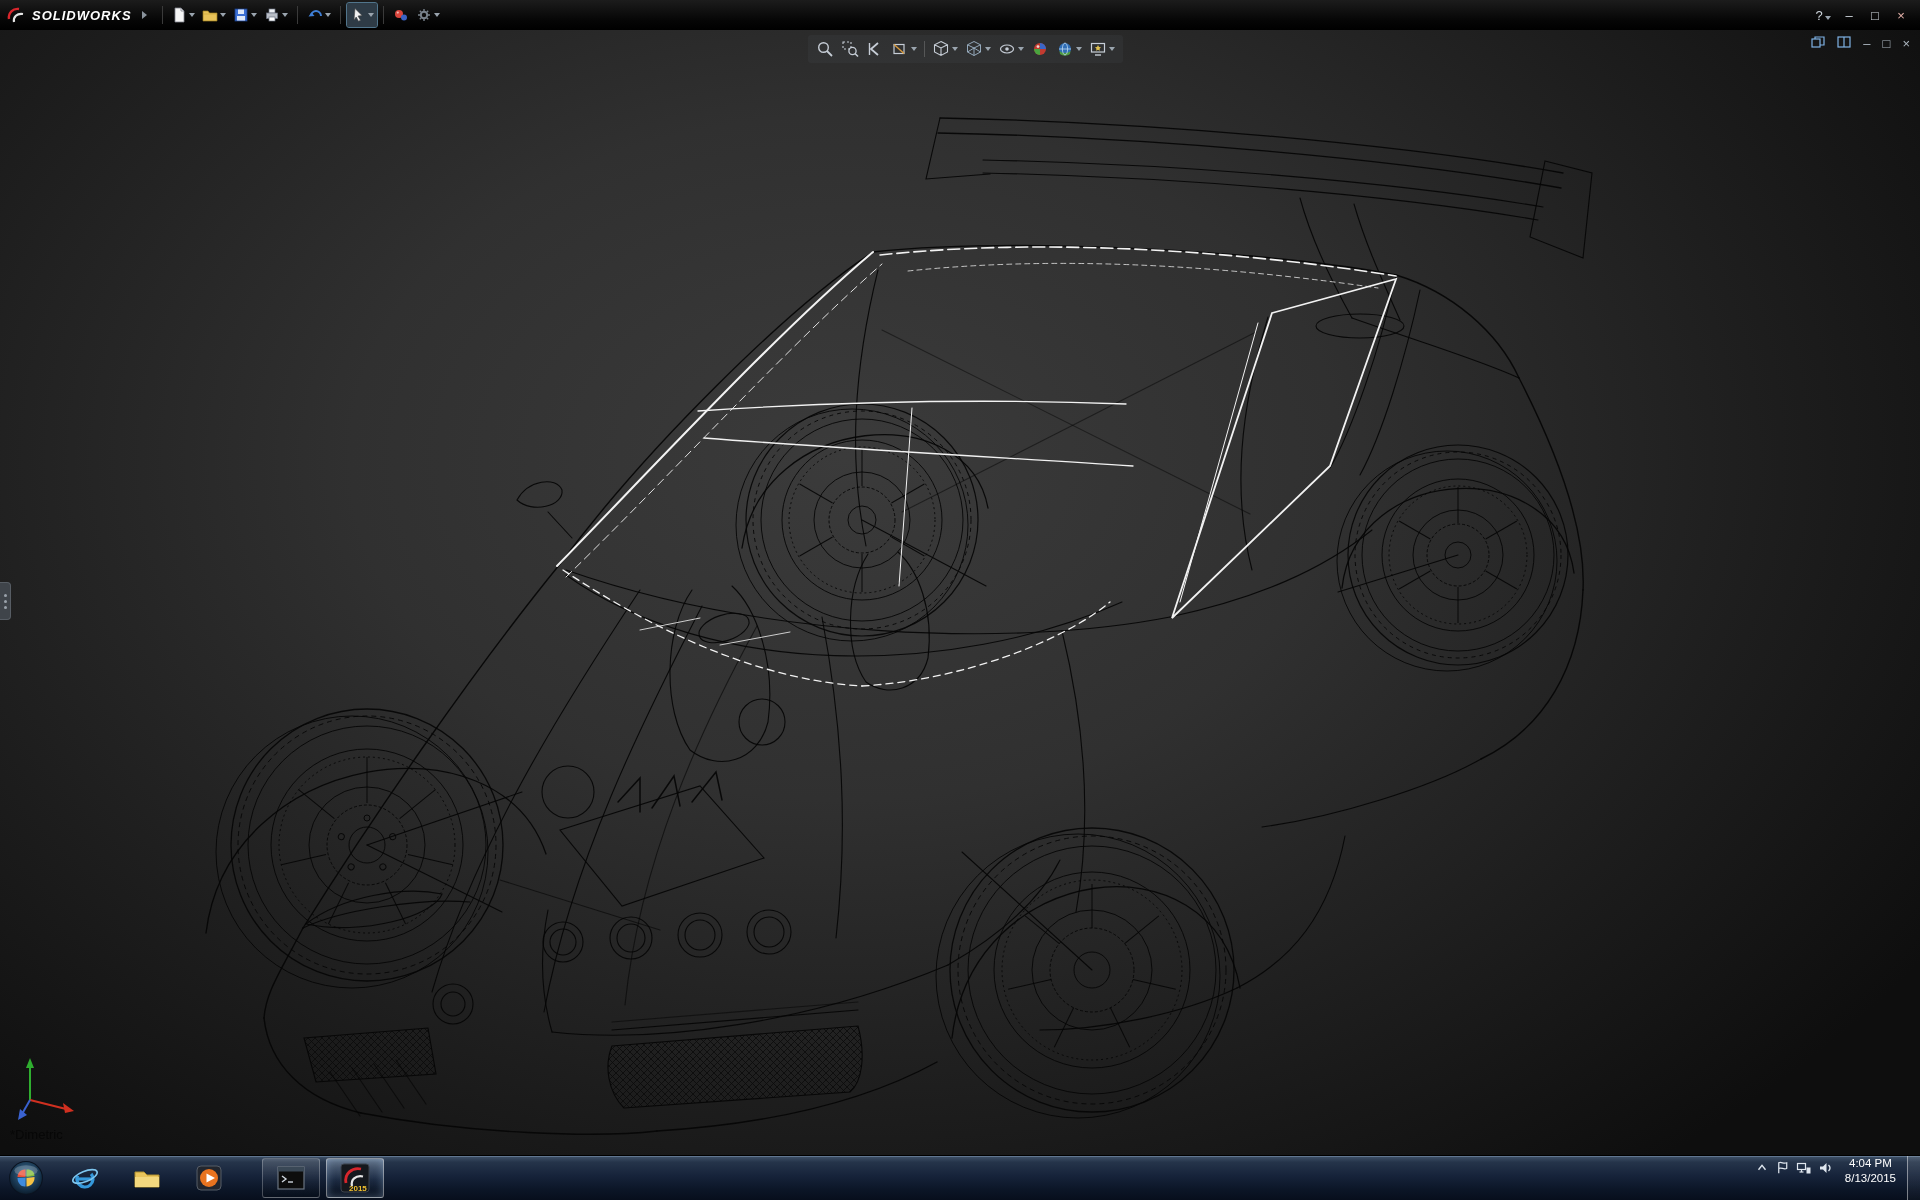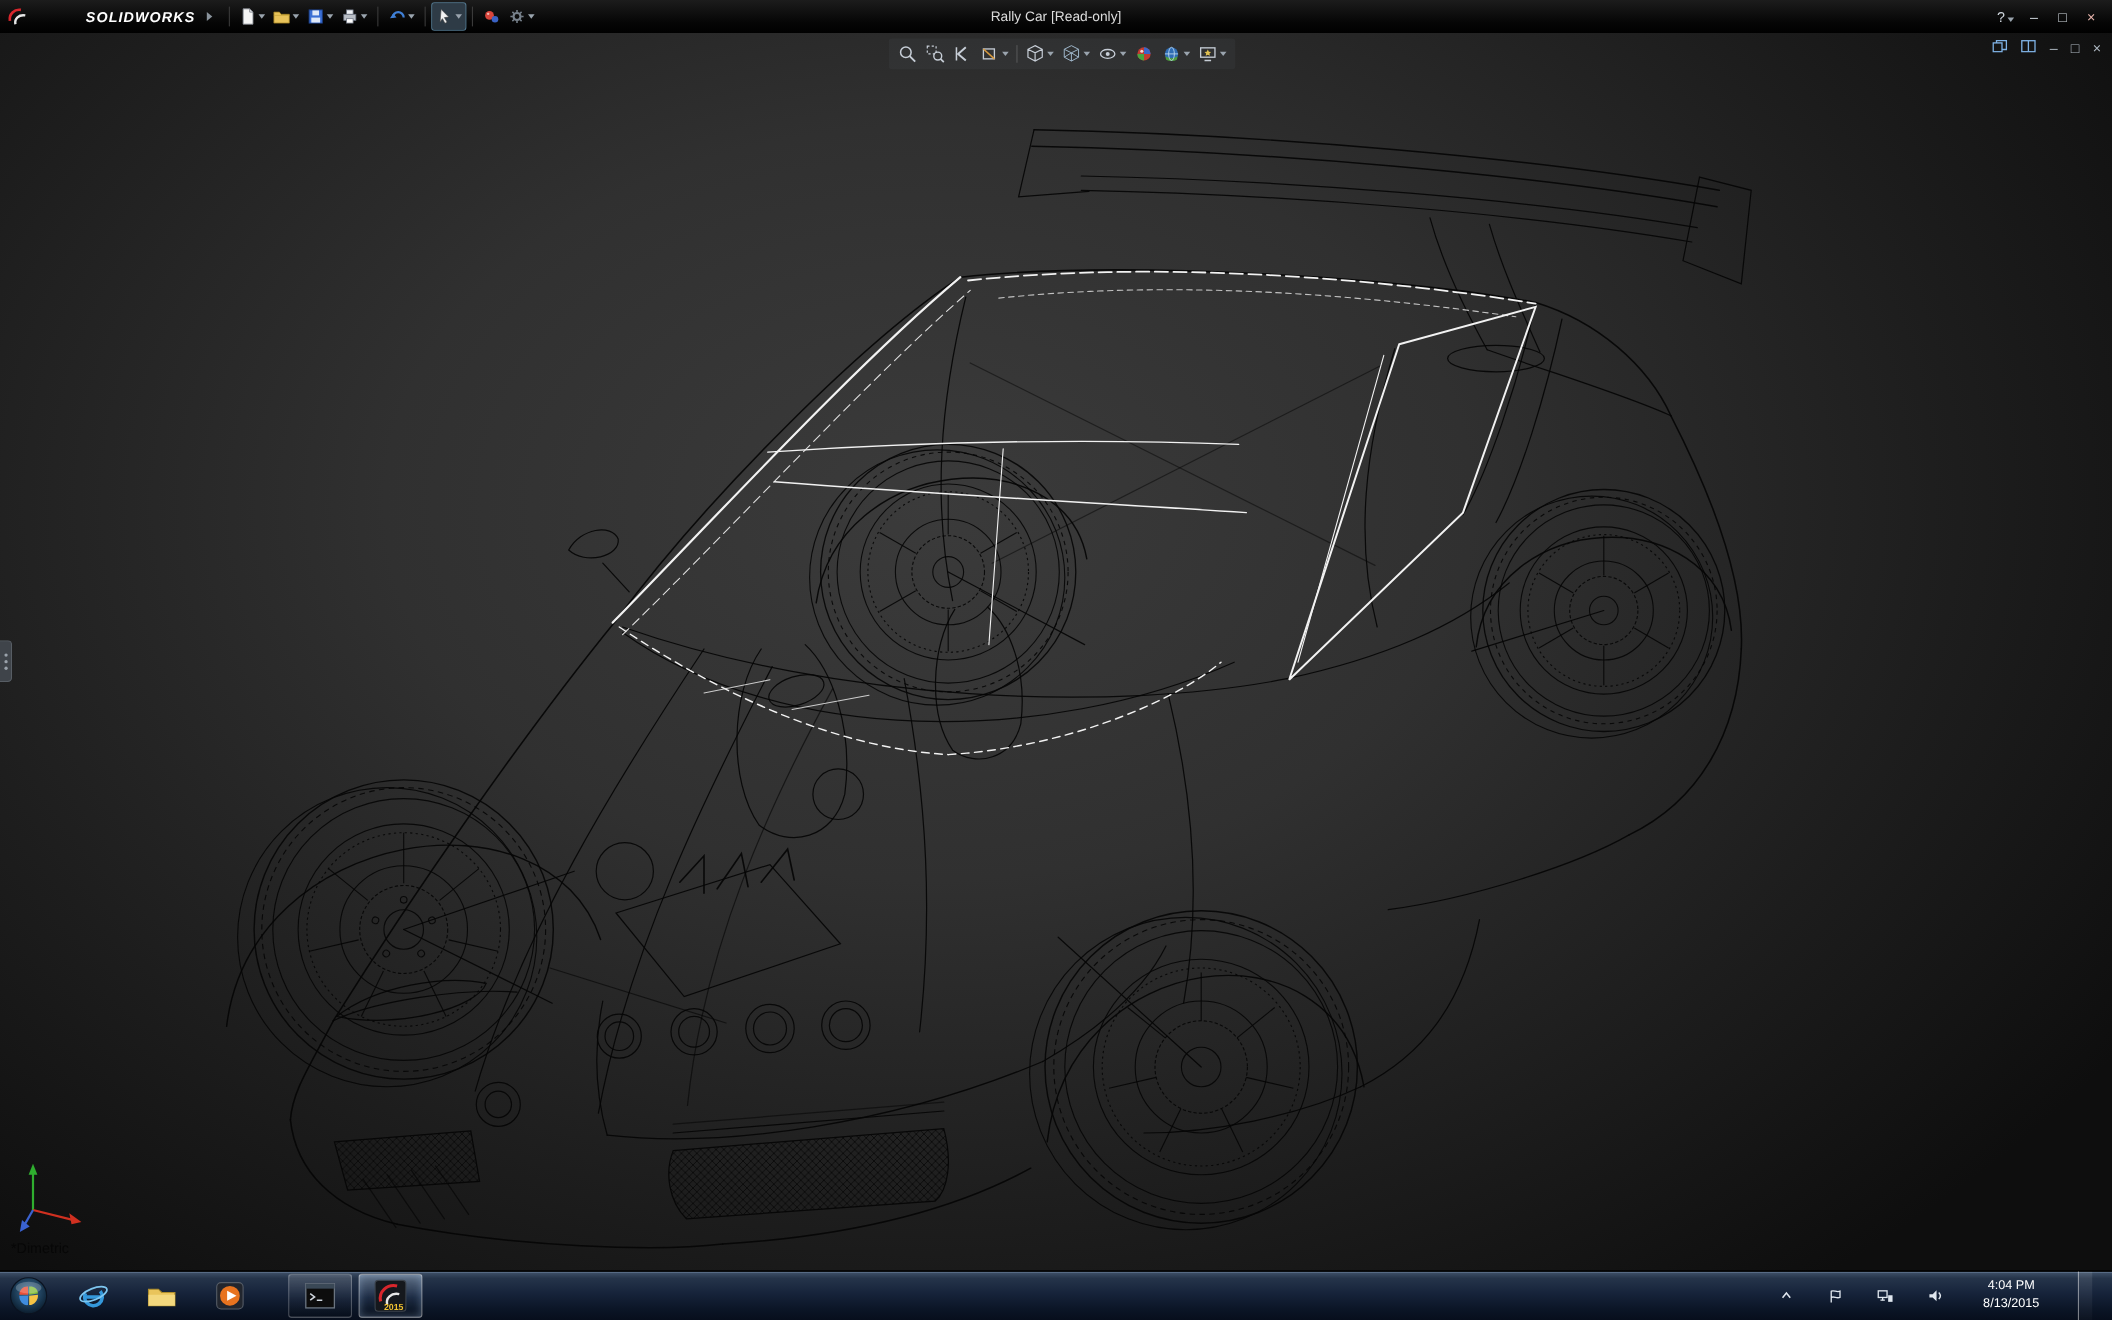--- a/index.html
+++ b/index.html
@@ -4,21 +4,21 @@
 <style>
   * { margin:0; padding:0; box-sizing:border-box; }
   html,body { width:1920px; height:1200px; overflow:hidden; background:#000;
               font-family:"Liberation Sans", sans-serif; }
 
   
   .titlebar { position:absolute; top:0; left:0; width:1920px; height:30px;
               background:linear-gradient(#1c1c1c,#050505 70%,#000);
               display:flex; align-items:center; color:#e6e6e6; z-index:50; }
   .logo-wrap { display:flex; align-items:center; gap:6px; padding:0 10px 0 6px; }
-  .brand { font-size:13px; font-weight:bold; font-style:italic; letter-spacing:1px; color:#fff;margin-left:46px; }
+  .brand { font-size:13px; font-weight:bold; font-style:italic; letter-spacing:1px; color:#fff; }
   .tb-sep { width:1px; height:18px; background:#3a3a3a; margin:0 5px; }
   .tb-group { display:flex; align-items:center; gap:1px; }
   .tb-btn { display:flex; align-items:center; height:24px; padding:0 3px; border-radius:2px; }
   .tb-btn.active { background:#2e3b46; outline:1px solid #51758c; }
   .caret { width:0; height:0; border-left:3.5px solid transparent; border-right:3.5px solid transparent;
            border-top:4px solid #9aa4ae; margin-left:2px; }
   .app-title { position:absolute; left:0; right:0; text-align:center; font-size:12.5px; color:#dcdcdc; pointer-events:none; }
   .win-controls { margin-left:auto; display:flex; align-items:center; gap:0; padding-right:6px; z-index:2; }
   .wc-btn { min-width:26px; text-align:center; font-size:13px; color:#cfd6dd; padding:2px 4px; }
   .wc-close { color:#e8b5ad; }
@@ -57,21 +57,21 @@
   .start-btn { width:44px; height:44px; display:flex; align-items:center; justify-content:center; margin-left:4px; }
   .pinned { display:flex; align-items:center; gap:16px; margin-left:14px; }
   .task-icon { width:46px; height:40px; display:flex; align-items:center; justify-content:center; border-radius:3px; }
   .open-apps { display:flex; align-items:center; gap:6px; margin-left:14px;padding-left:16px; }
   .task-btn { width:58px; height:40px; display:flex; align-items:center; justify-content:center;
               border:1px solid rgba(255,255,255,0.25); border-radius:3px;
               background:linear-gradient(180deg,rgba(255,255,255,0.16),rgba(255,255,255,0.03) 60%,rgba(0,0,0,0.12)); }
   .task-btn.active { border-color:rgba(255,255,255,0.45);
               background:linear-gradient(180deg,rgba(210,230,250,0.32),rgba(120,160,200,0.10) 55%,rgba(0,0,0,0.15));
               box-shadow:inset 0 0 8px rgba(180,215,255,0.35); }
-  .tray { margin-left:auto; display:flex; align-items:center; gap:27px; padding-right:18px; }
+  .tray { margin-left:auto; display:flex; align-items:flex-start; gap:3px; padding-right:0; }
   .tray-btn { display:flex; align-items:center; justify-content:center; width:18px; height:24px; }
   .clock { text-align:center; color:#fff; font-size:11.5px; line-height:1.35; padding:0 8px; }
   .show-desktop { width:13px; height:45px; border-left:1px solid rgba(255,255,255,0.45);
                   background:linear-gradient(180deg,rgba(255,255,255,0.10),rgba(255,255,255,0.02)); }
 </style>
 </head>
 <body>
 
 <div class="titlebar">
   <div class="logo-wrap">
@@ -140,21 +140,20 @@
     </span>
     <span class="tb-btn">
       <svg width="16" height="16" viewBox="0 0 16 16">
         <circle cx="8" cy="8" r="3.2" fill="none" stroke="#78828c" stroke-width="2"></circle>
         <path d="M8 2v2.2M8 11.8V14M2 8h2.2M11.8 8H14M3.8 3.8l1.5 1.5M10.7 10.7l1.5 1.5M12.2 3.8l-1.5 1.5M5.3 10.7l-1.5 1.5" stroke="#78828c" stroke-width="1.4"></path>
       </svg>
         <span class="caret"></span>
     </span>
   </div>
 
-  <span class="app-title">Rally Car [Read-only]</span>
 
   <div class="win-controls">
     <span class="wc-btn"><span>?</span><span class="caret" style="display:inline-block"></span></span>
     <span class="wc-btn">–</span>
     <span class="wc-btn">□</span>
     <span class="wc-btn wc-close">×</span>
   </div>
 </div>
 
 <div class="viewport">

